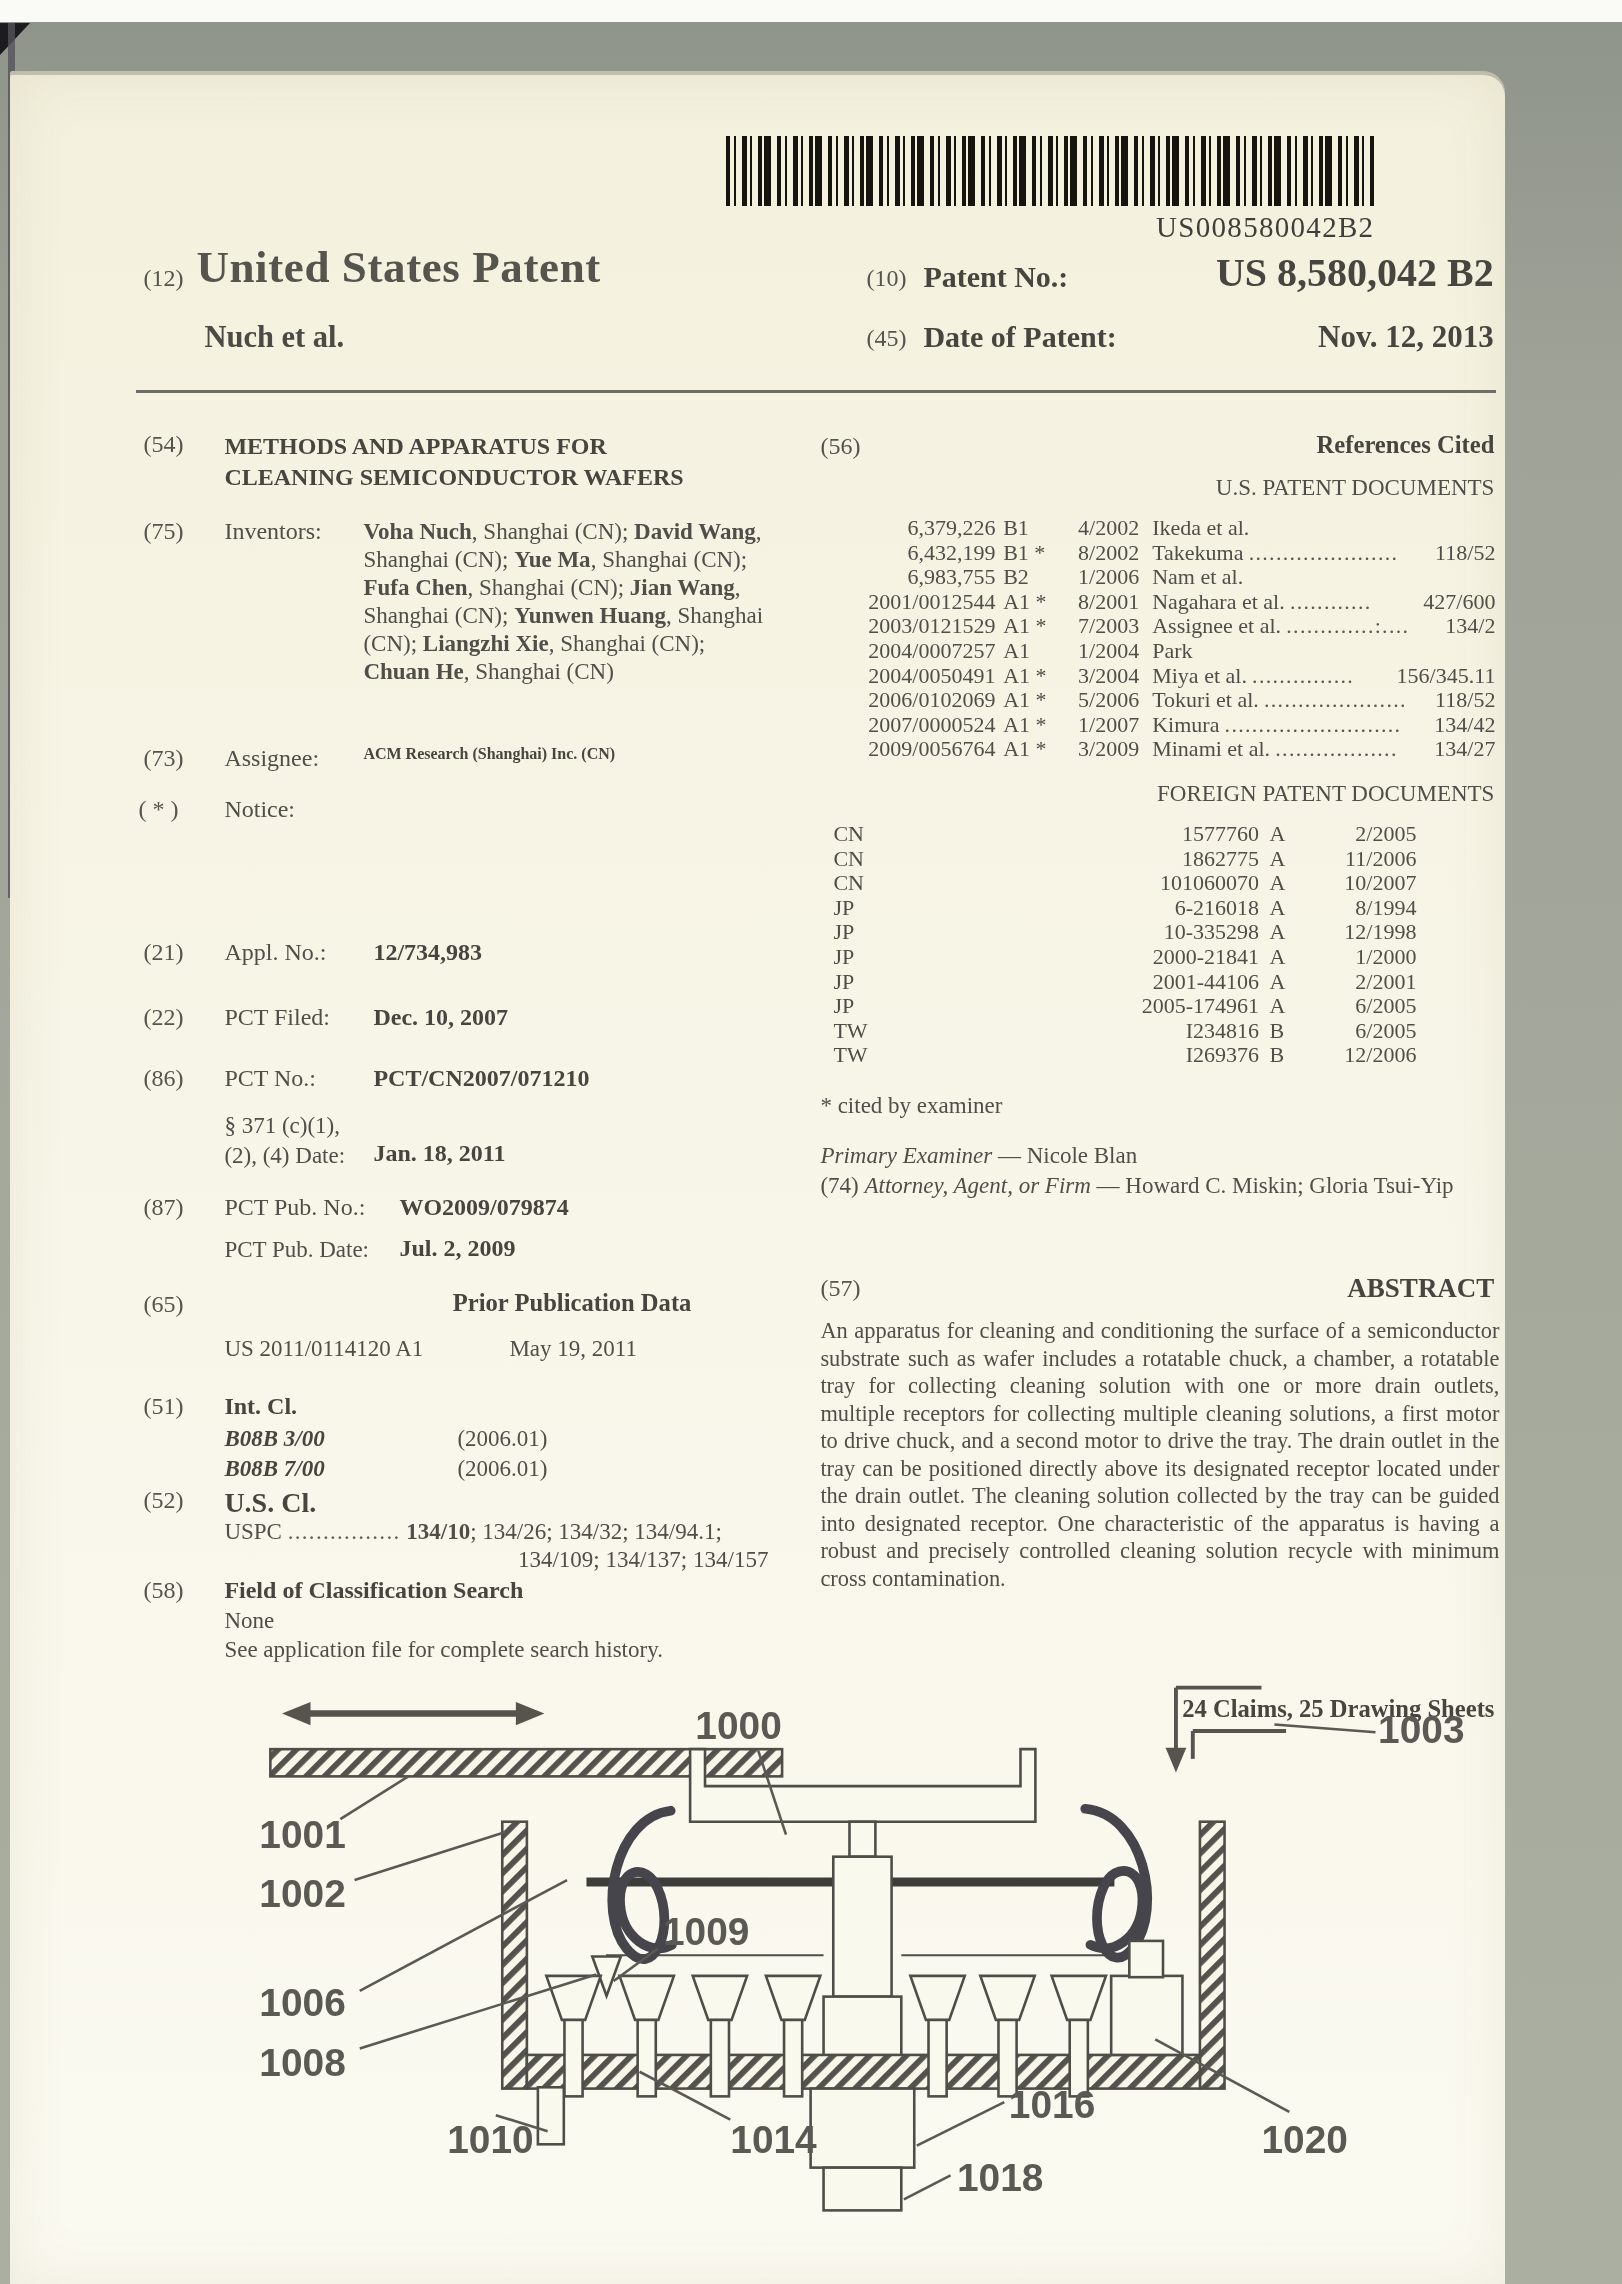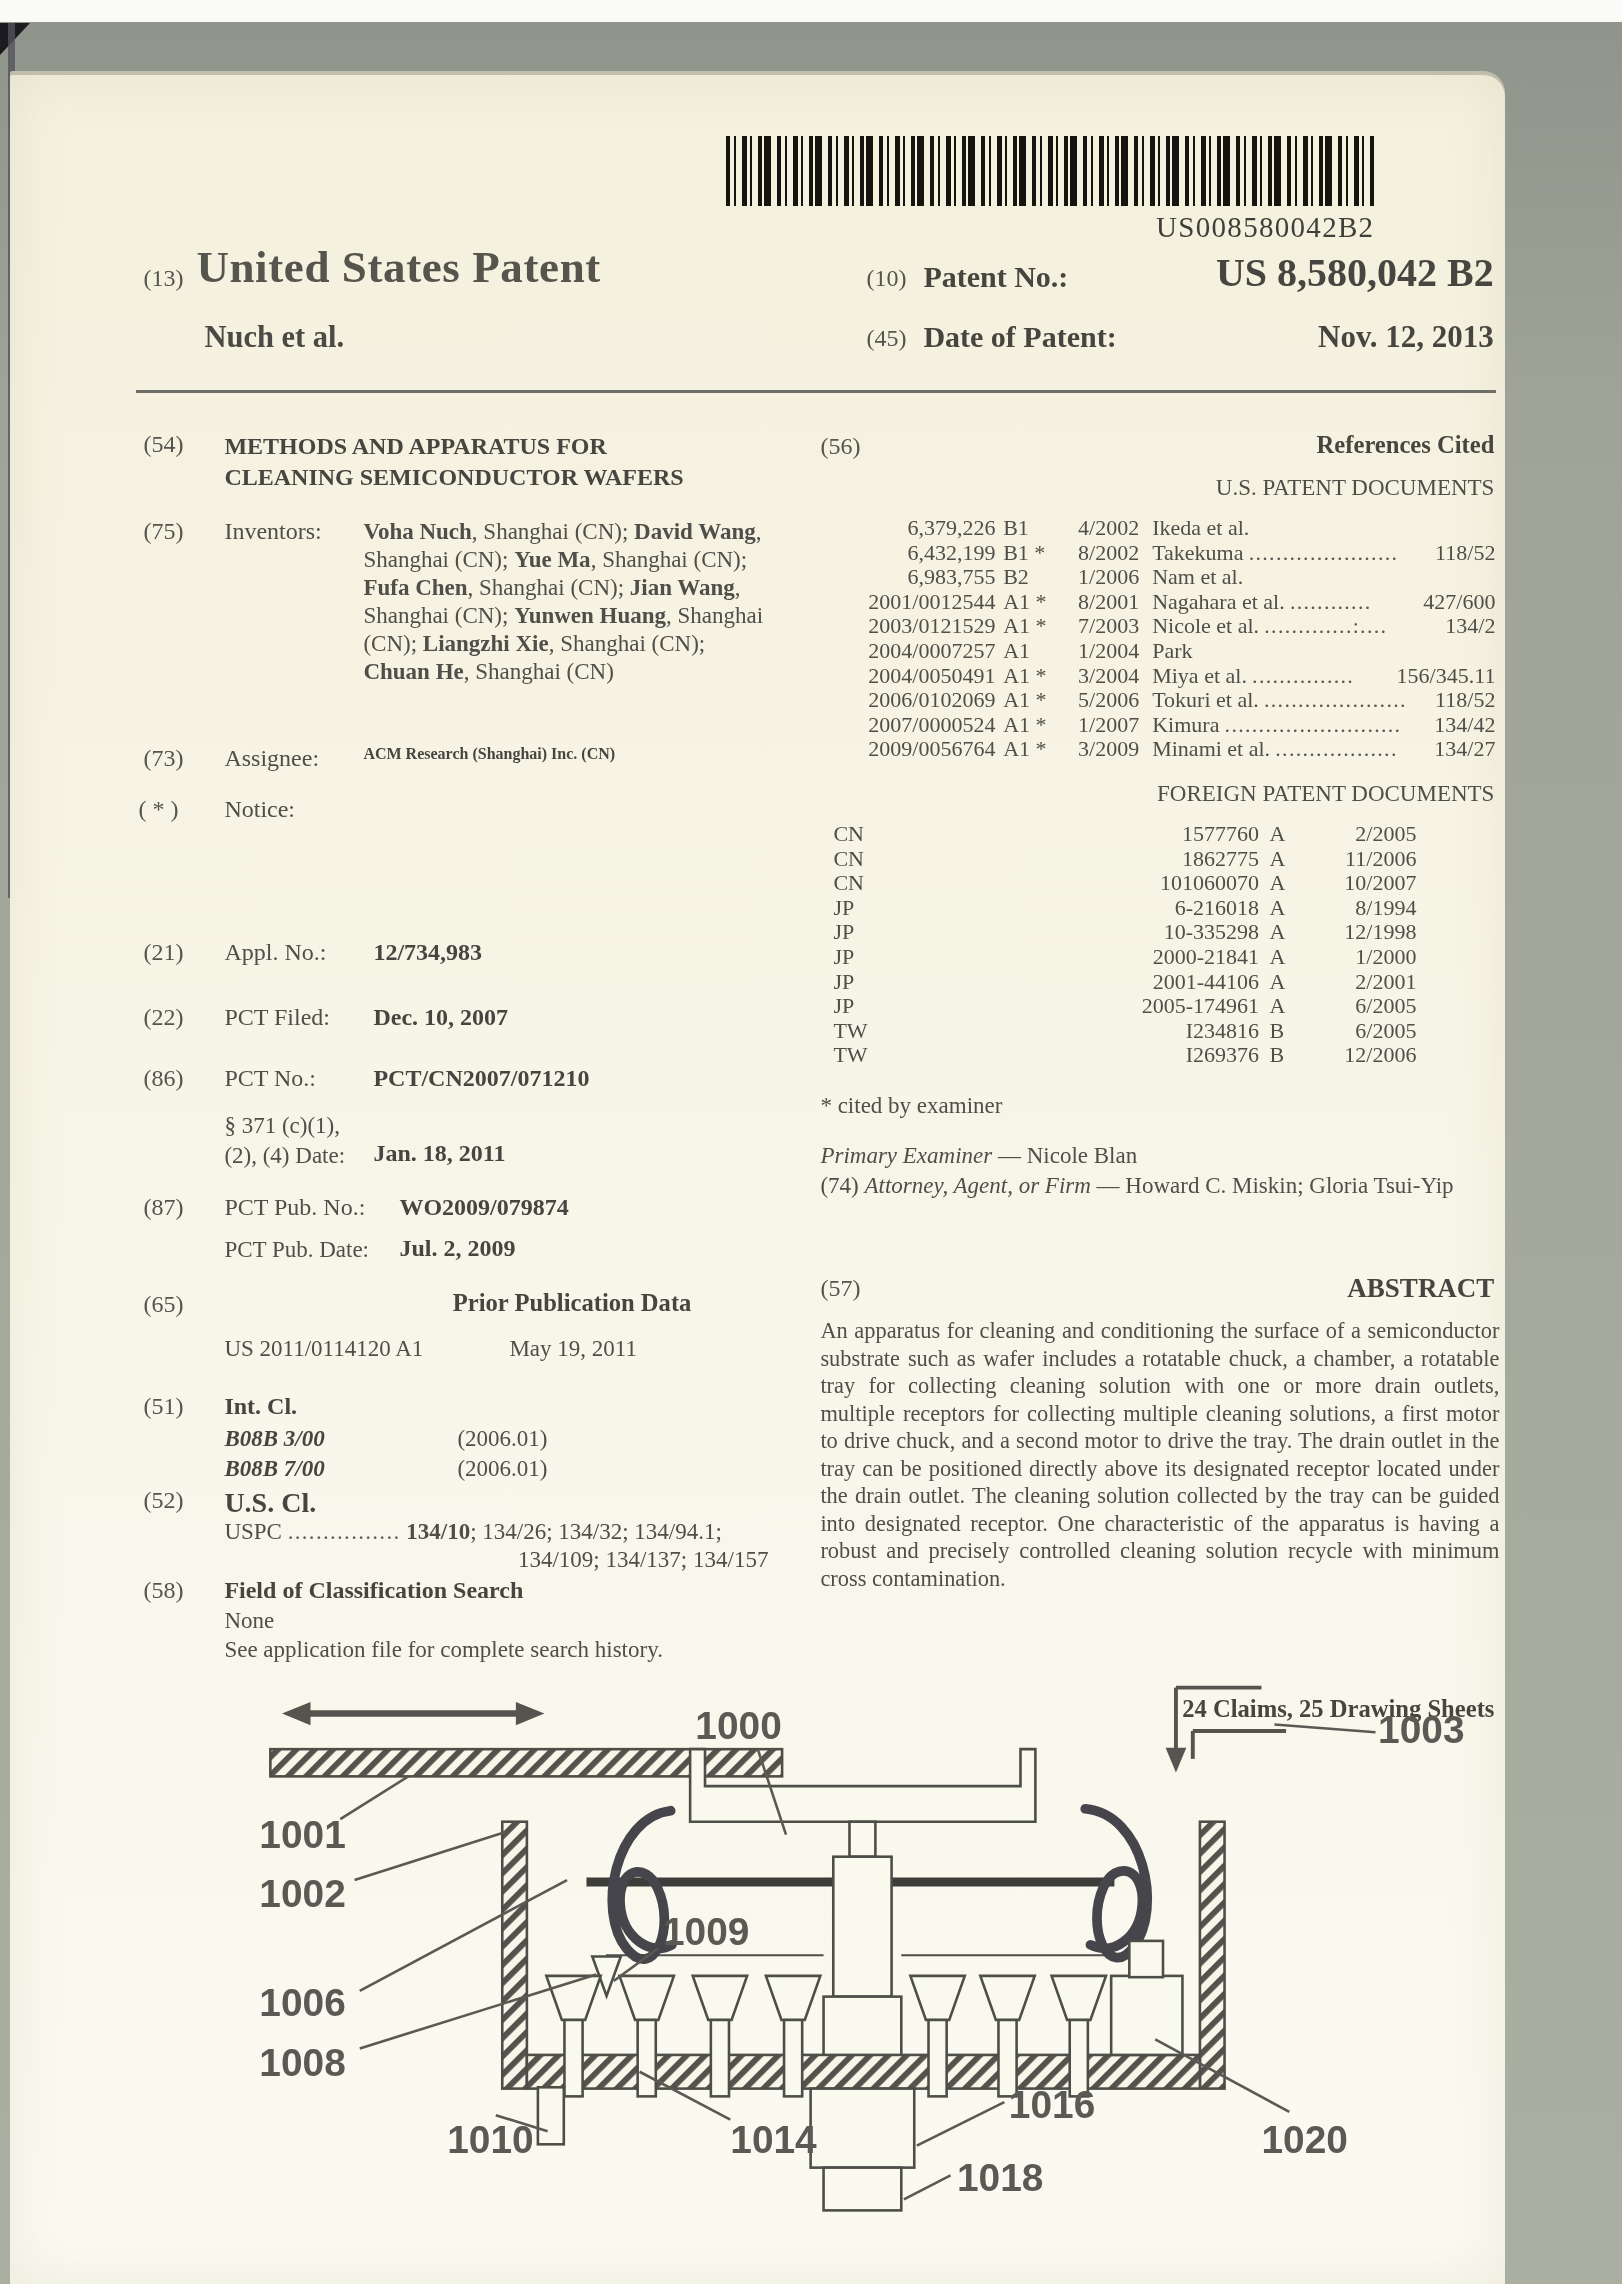--- a/index.html
+++ b/index.html
@@ -66,21 +66,21 @@
 
 <div class="top-strip"></div>
 <div class="corner-wedge"></div>
 <div class="left-sliver"></div>
 
 <div class="paper">
 
   <div class="abs barcode" style="left:716px;top:65px;width:648px;"></div>
   <div class="abs barcode-label center" style="left:716px;top:140px;width:648px;">US008580042B2</div>
 
-  <div class="abs tag" style="left:133px;top:194px;">(13)</div>
+  <div class="abs tag" style="left:133px;top:194px;">(12)</div>
   <div class="abs patent-title" style="left:186px;top:170px;">United States Patent</div>
   <div class="abs author-line" style="left:194px;top:249px;">Nuch et al.</div>
 
   <div class="abs tag" style="left:856px;top:194px;">(10)</div>
   <div class="abs hdr-label" style="left:913px;top:189px;">Patent No.:</div>
   <div class="abs hdr-value-big" style="right:11.7px;top:178px;">US 8,580,042 B2</div>
   <div class="abs tag" style="left:856px;top:254px;">(45)</div>
   <div class="abs hdr-label" style="left:913px;top:249px;">Date of Patent:</div>
   <div class="abs hdr-value" style="right:11.7px;top:248px;">Nov. 12, 2013</div>
 
@@ -190,21 +190,21 @@
       <span class="us-kind">A1 *</span>
       <span class="us-date">8/2001</span>
       <span class="us-name">Nagahara et al.</span>
       <span class="us-dots">............</span>
       <span class="us-cls">427/600</span>
     </div>
       <div class="doc-row">
       <span class="us-num">2003/0121529</span>
       <span class="us-kind">A1 *</span>
       <span class="us-date">7/2003</span>
-      <span class="us-name">Nicole et al.</span>
+      <span class="us-name">Assignee et al.</span>
       <span class="us-dots">.............:....</span>
       <span class="us-cls">134/2</span>
     </div>
       <div class="doc-row">
       <span class="us-num">2004/0007257</span>
       <span class="us-kind">A1</span>
       <span class="us-date">1/2004</span>
       <span class="us-name">Park</span>
       <span class="us-dots"></span>
       <span class="us-cls"></span>

